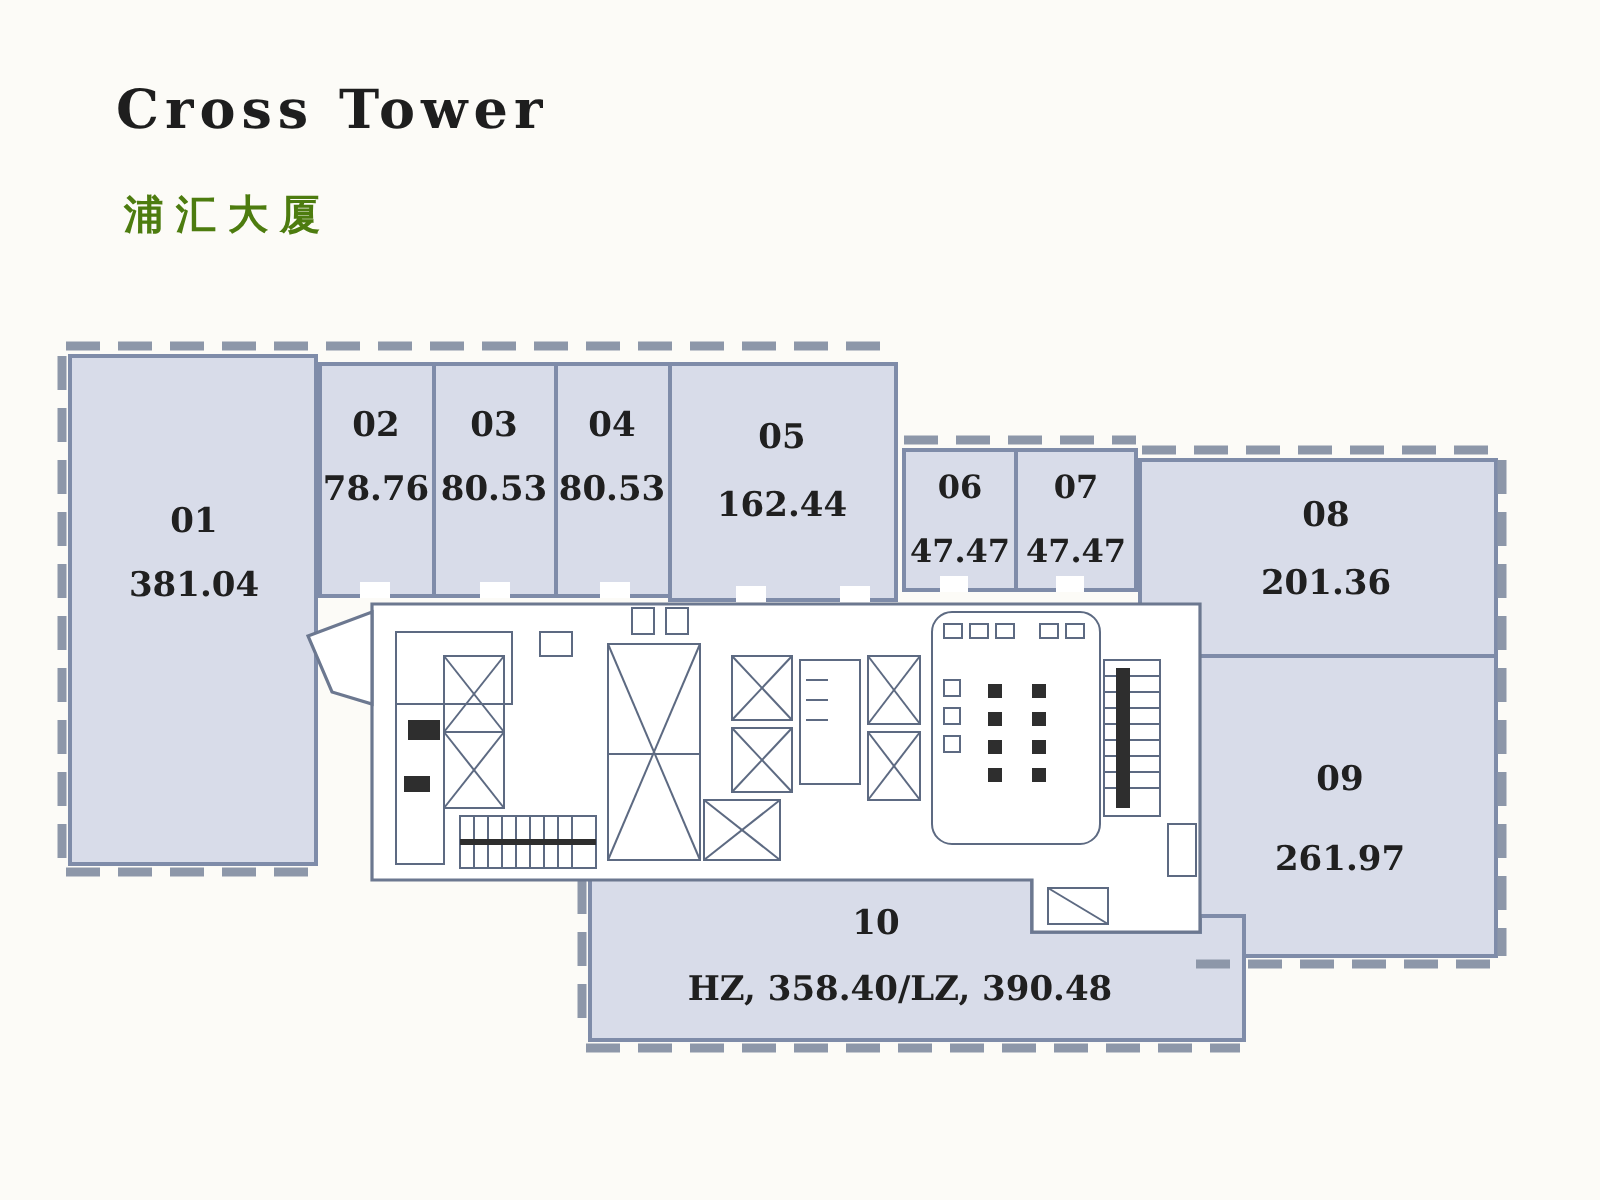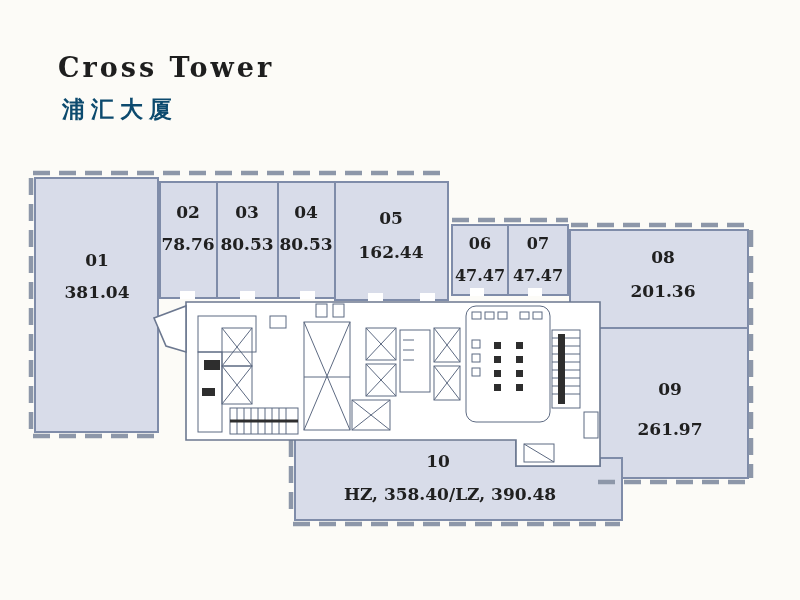--- a/index.html
+++ b/index.html
@@ -1,19 +1,19 @@
 <!DOCTYPE html>
 <html><head>
 <meta charset="utf-8">
 <style>
   html,body{margin:0;padding:0;}
   body{width:800px;height:600px;background:#fcfbf7;font-family:"Liberation Serif",serif;}
   #stage{position:relative;width:800px;height:600px;overflow:hidden;}
-  .title-en{position:absolute;left:58px;top:52px;font-size:27px;font-weight:600;letter-spacing:3px;color:#1e1e1e;font-family:"DejaVu Serif",serif;}
-  .title-zh{position:absolute;left:62px;top:94px;font-size:23px;font-weight:700;letter-spacing:6px;color:#0c4a6e;font-family:"Liberation Serif",serif;}
+  .title-en{position:absolute;left:58px;top:40px;font-size:27px;font-weight:600;letter-spacing:3px;color:#1e1e1e;font-family:"DejaVu Serif",serif;}
+  .title-zh{position:absolute;left:62px;top:94px;font-size:20px;font-weight:700;letter-spacing:6px;color:#4d7c0f;font-family:"Liberation Serif",serif;}
   svg{position:absolute;left:0;top:0;}
   .unit{fill:#d8dce9;stroke:#7f8ca9;stroke-width:2;}
   .dash{stroke:#8d97a9;stroke-width:4.5;fill:none;stroke-dasharray:17 9;}
   .core{fill:#ffffff;stroke:#6c7890;stroke-width:1.6;}
   .cd{stroke:#5d6a82;stroke-width:1;fill:none;}
   .cdf{fill:#2e2e2e;stroke:none;}
   .door{fill:#ffffff;stroke:none;}
   .unum,.uarea{fill:#202020;font-family:"DejaVu Serif",serif;font-weight:bold;text-anchor:middle;}
   .unum{font-size:17px;}
   .uarea{font-size:17px;}

